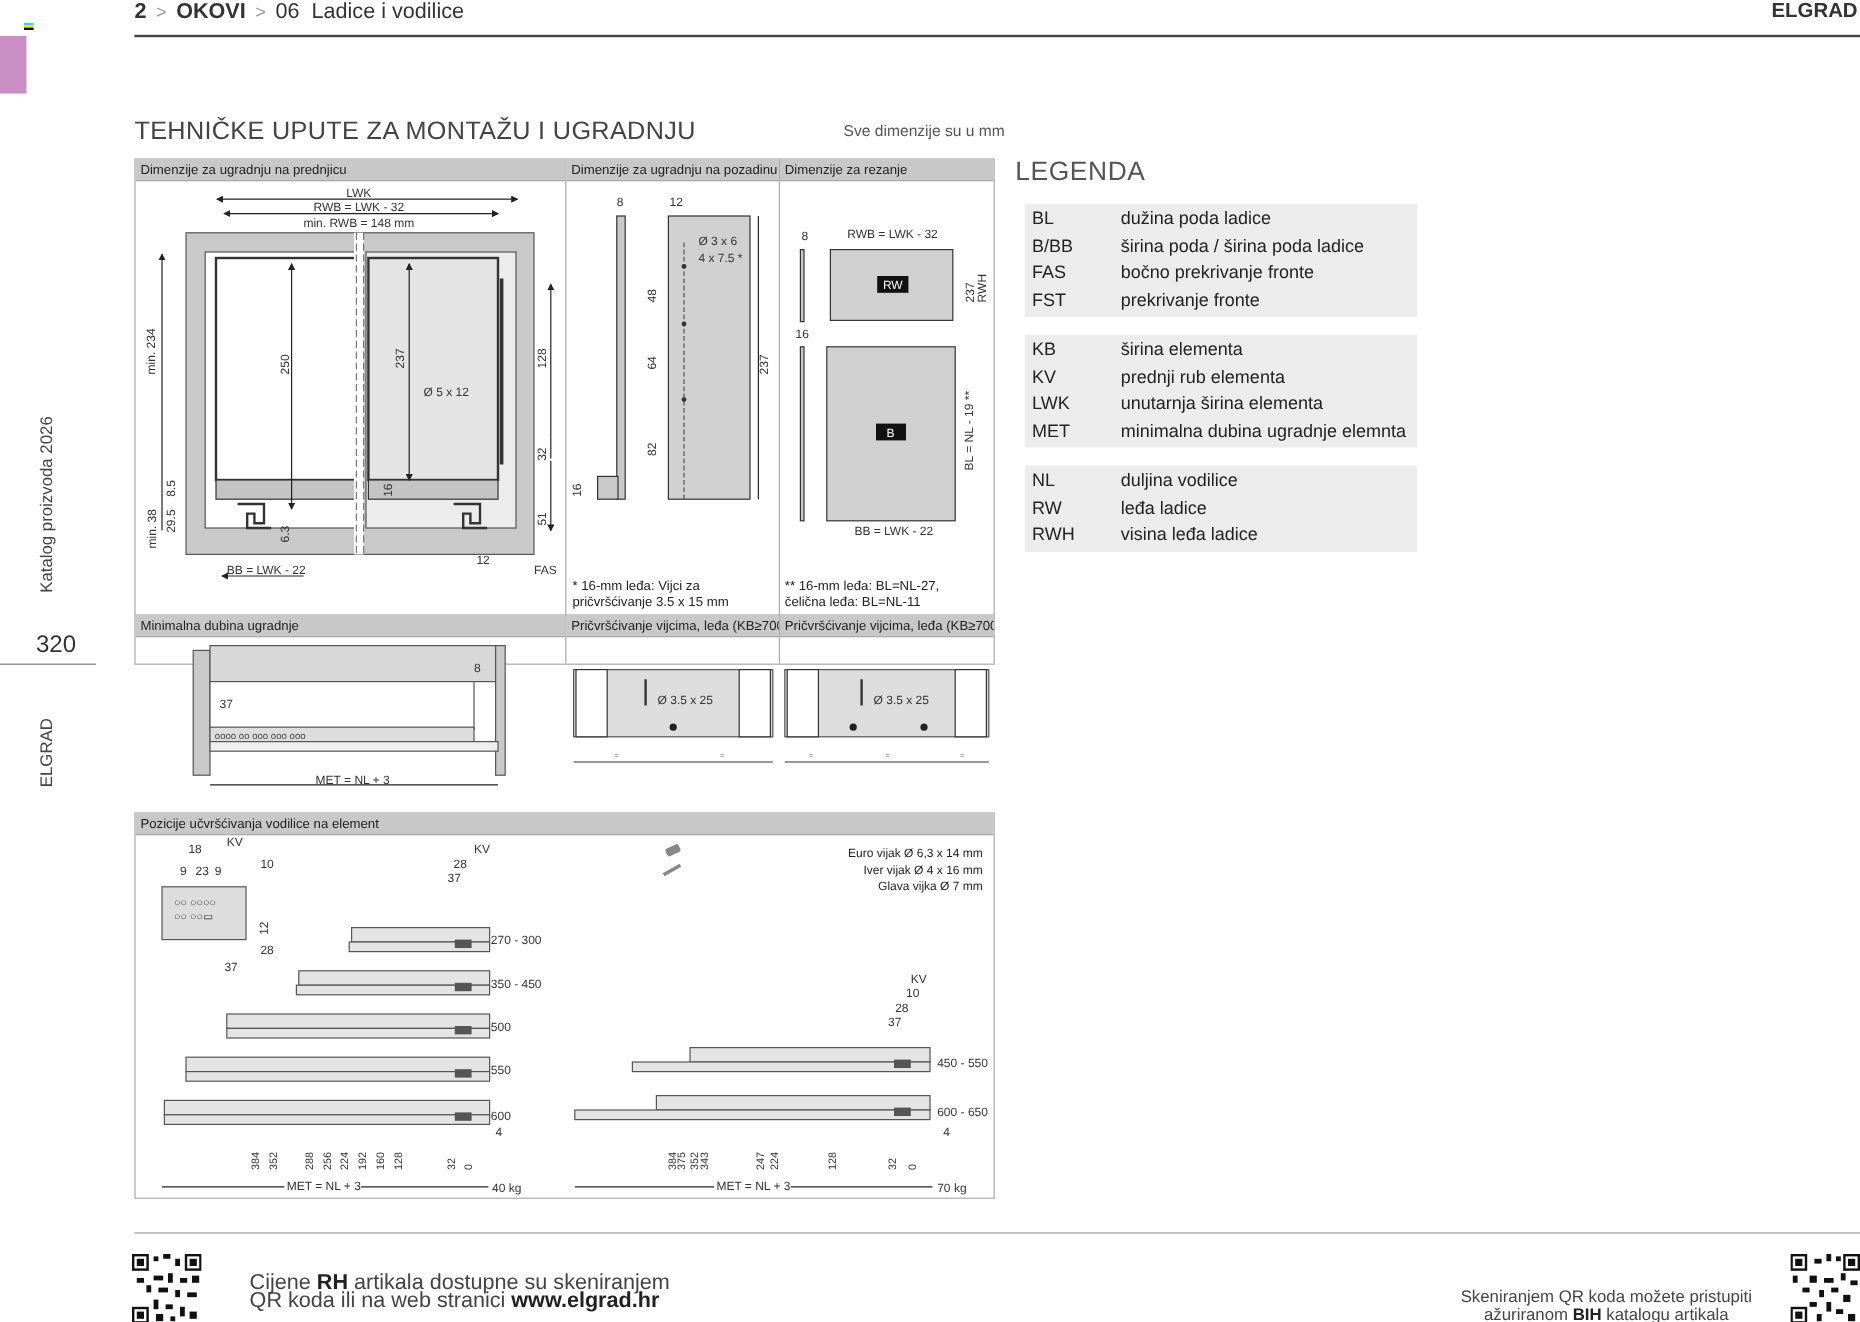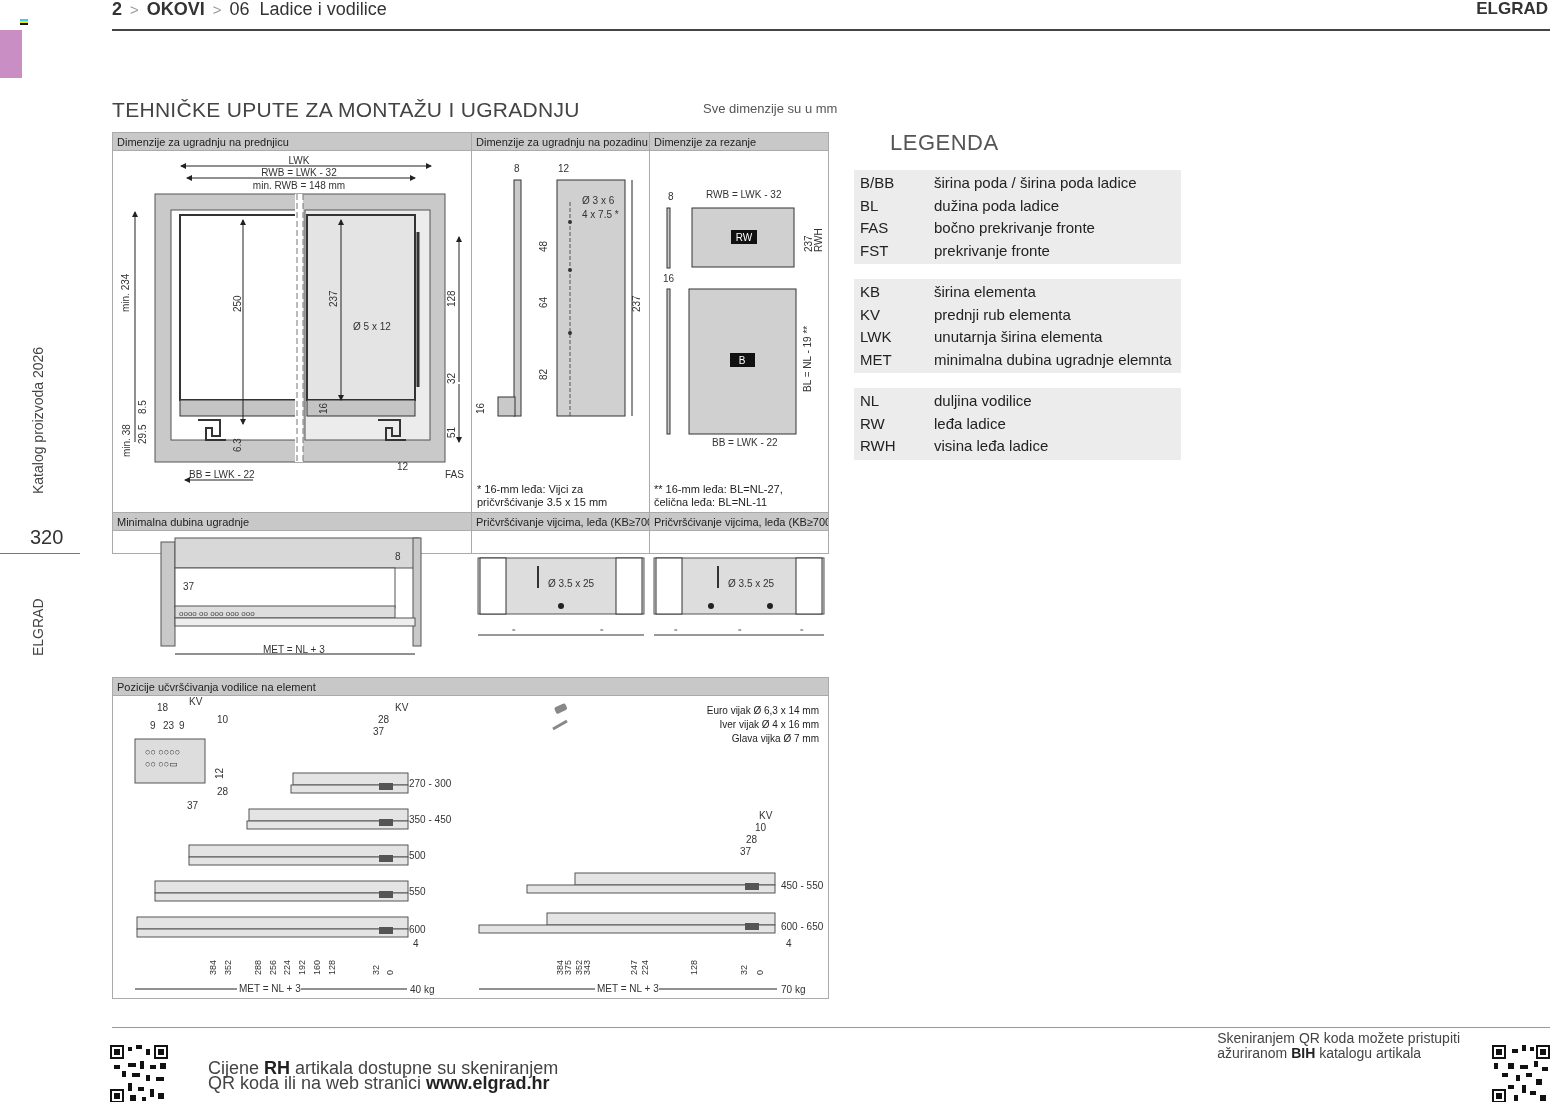--- a/index.html
+++ b/index.html
@@ -15,28 +15,28 @@
   .cmyk i{display:block;height:2px}
   .vtext{transform:rotate(-90deg);transform-origin:left top;white-space:nowrap;font-size:14px;color:#444}
   .pagenum{left:30px;top:526px;font-size:20px;color:#333}
   .sideline{left:0;top:553px;width:80px;height:1px;background:#777}
   .section-title{left:112px;top:98px;font-size:21px;letter-spacing:.3px;color:#444}
   .units{left:703px;top:101px;font-size:13px;color:#555}
   .panel{border:1px solid #aaa;background:#fff}
   .ph{background:#c8c8c8;font-size:11px;color:#222;height:18px;line-height:18px;padding-left:4px;border-bottom:1px solid #aaa;white-space:nowrap;overflow:hidden}
   .vdiv{position:absolute;top:0;bottom:0;width:1px;background:#aaa}
   svg text{font-family:"Liberation Sans",sans-serif}
-  .legend-title{left:890px;top:130px;font-size:22px;color:#555;letter-spacing:.5px}
+  .legend-title{left:846px;top:130px;font-size:22px;color:#555;letter-spacing:.5px}
   .lg{left:854px;width:327px;background:#ececec;padding:2px 0}
   .lg .row{display:flex;font-size:15px;line-height:22.5px;color:#222}
   .lg .k{width:80px;padding-left:6px}
   .footline{left:112px;top:1027px;width:1438px;height:1px;background:#999}
   .qr{width:58px;height:58px}
   .foot-l{left:208px;top:1061px;font-size:18px;line-height:14.5px;color:#444}
-  .foot-r{right:90px;top:1031px;font-size:14px;line-height:14.5px;color:#444;text-align:left}
+  .foot-r{right:90px;top:1073px;font-size:14px;line-height:14.5px;color:#444;text-align:center}
   .foot-l b,.foot-r b{color:#222}
   .note{font-size:11px;color:#222;line-height:12.5px}
 </style>
 </head>
 <body>
 
 <div class="abs crumb">
   <b>2</b><span class="sep">&gt;</span><b>OKOVI</b><span class="sep">&gt;</span><span style="white-space:pre">06  Ladice i vodilice</span>
 </div>
 <div class="abs brand-top">ELGRAD</div>
@@ -311,26 +311,26 @@
     <line x1="366" y1="292" x2="664" y2="292" stroke="#222"></line>
     <rect x="482" y="285" width="64" height="12" fill="#fff"></rect>
     <text x="484" y="295" font-size="10" fill="#333">MET = NL + 3</text>
     <text x="668" y="296" font-size="10" fill="#333">70 kg</text>
   </svg>
 </div>
 
 <div class="abs legend-title">LEGENDA</div>
 <div class="abs lg" style="top:170px">
   <div class="row">
+      <span class="k">BL</span>
+      <span>dužina poda ladice</span>
+    </div>
+  <div class="row">
       <span class="k">B/BB</span>
       <span>širina poda / širina poda ladice</span>
-    </div>
-  <div class="row">
-      <span class="k">BL</span>
-      <span>dužina poda ladice</span>
     </div>
   <div class="row">
       <span class="k">FAS</span>
       <span>bočno prekrivanje fronte</span>
     </div>
   <div class="row">
       <span class="k">FST</span>
       <span>prekrivanje fronte</span>
     </div>
 </div>

